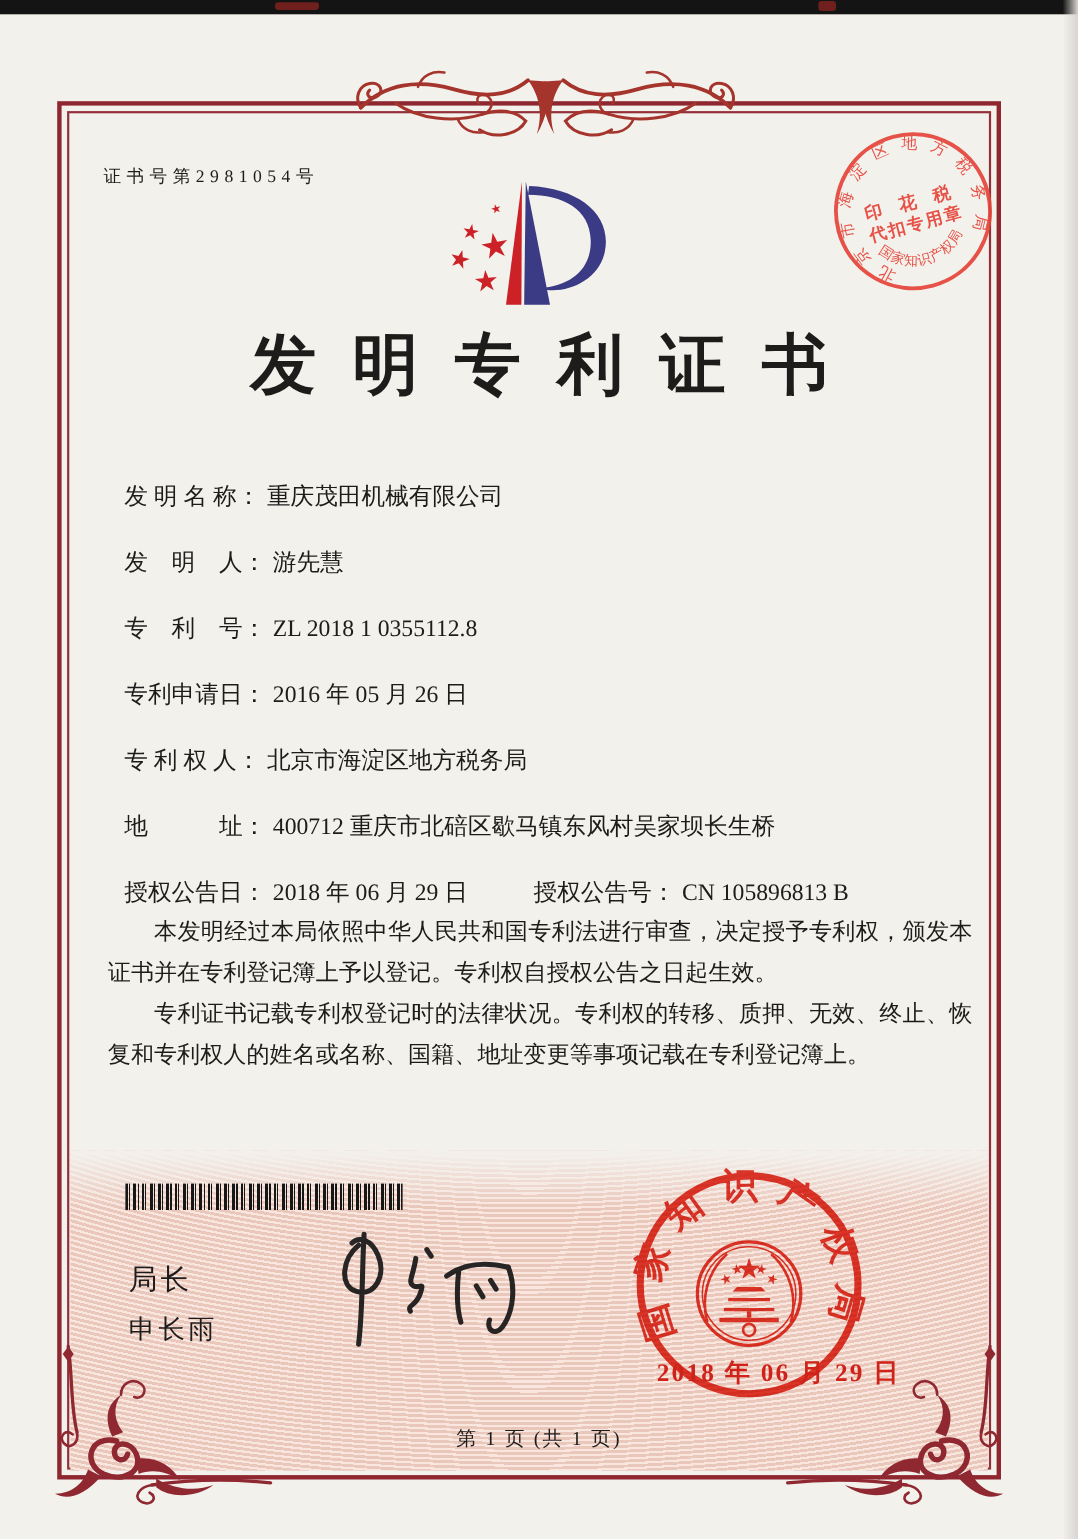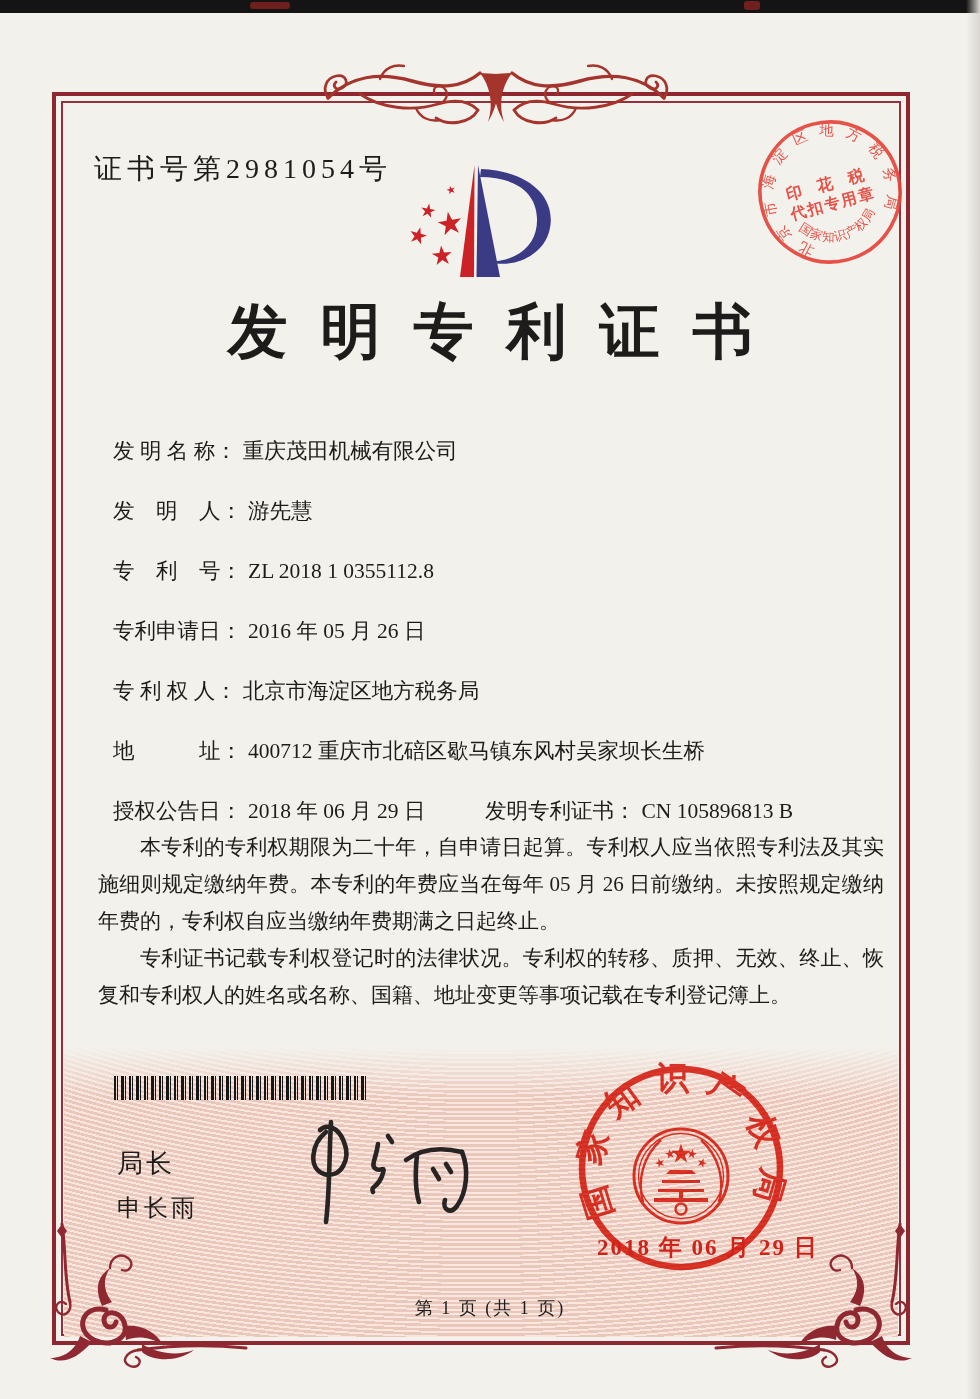--- a/index.html
+++ b/index.html
@@ -21,21 +21,21 @@
     border:2px solid #94303a;}
 
   
   .band{position:absolute;left:64px;top:1046px;width:834px;height:291px;
     background:
       linear-gradient(to bottom,#f3f1ec 0px,rgba(243,241,236,0) 52px),
       repeating-radial-gradient(1400px 900px at 50% -520px,
         #f8e6df 0 3px,#eac7bb 3px 7px);
   }
 
-  .certno{position:absolute;left:94px;top:150px;font-size:28px;letter-spacing:5px;}
+  .certno{position:absolute;left:94px;top:150px;font-size:16px;letter-spacing:5px;}
   .title{position:absolute;left:0;right:0;top:292px;text-align:center;
     font-size:60px;font-weight:bold;letter-spacing:33px;text-indent:33px;}
 
   .row{position:absolute;left:113px;height:32px;font-size:21.5px;white-space:nowrap;}
   .row .lbl{display:inline-block;}
   .row .val{margin-left:6px;}
   .subfield{position:absolute;left:372px;top:0;}
 
   .paras{position:absolute;left:98px;top:829px;width:786px;
     font-size:21px;line-height:37px;text-align:justify;}
@@ -178,26 +178,26 @@
 </div>
 <div class="row" style="top:676px;">
   <span class="lbl">专 利 权 人：</span><span class="val">北京市海淀区地方税务局</span>
 </div>
 <div class="row" style="top:736px;">
   <span class="lbl">地　　　址：</span><span class="val">400712 重庆市北碚区歇马镇东风村吴家坝长生桥</span>
 </div>
 <div class="row" style="top:796px;width:780px;">
   <span class="lbl">授权公告日：</span><span class="val">2018 年 06 月 29 日</span>
   <span class="subfield">
-    <span class="lbl">发明专利证书：</span><span class="val">CN 105896813 B</span>
+    <span class="lbl">授权公告号：</span><span class="val">CN 105896813 B</span>
   </span>
 </div>
 
 <div class="paras">
-  <p>本专利的专利权期限为二十年，自申请日起算。专利权人应当依照专利法及其实施细则规定缴纳年费。本专利的年费应当在每年 05 月 26 日前缴纳。未按照规定缴纳年费的，专利权自应当缴纳年费期满之日起终止。</p>
+  <p>本发明经过本局依照中华人民共和国专利法进行审查，决定授予专利权，颁发本证书并在专利登记簿上予以登记。专利权自授权公告之日起生效。</p>
   <p>专利证书记载专利权登记时的法律状况。专利权的转移、质押、无效、终止、恢复和专利权人的姓名或名称、国籍、地址变更等事项记载在专利登记簿上。</p>
 </div>
 
 <div class="barcode"></div>
 
 <div class="issuer-title">局长</div>
 <div class="issuer-name">申长雨</div>
 
 <svg class="sig" width="250" height="125" viewBox="0 0 250 125">
   <g stroke="#161616" stroke-width="4.6" fill="none" stroke-linecap="round" opacity="0.92">

